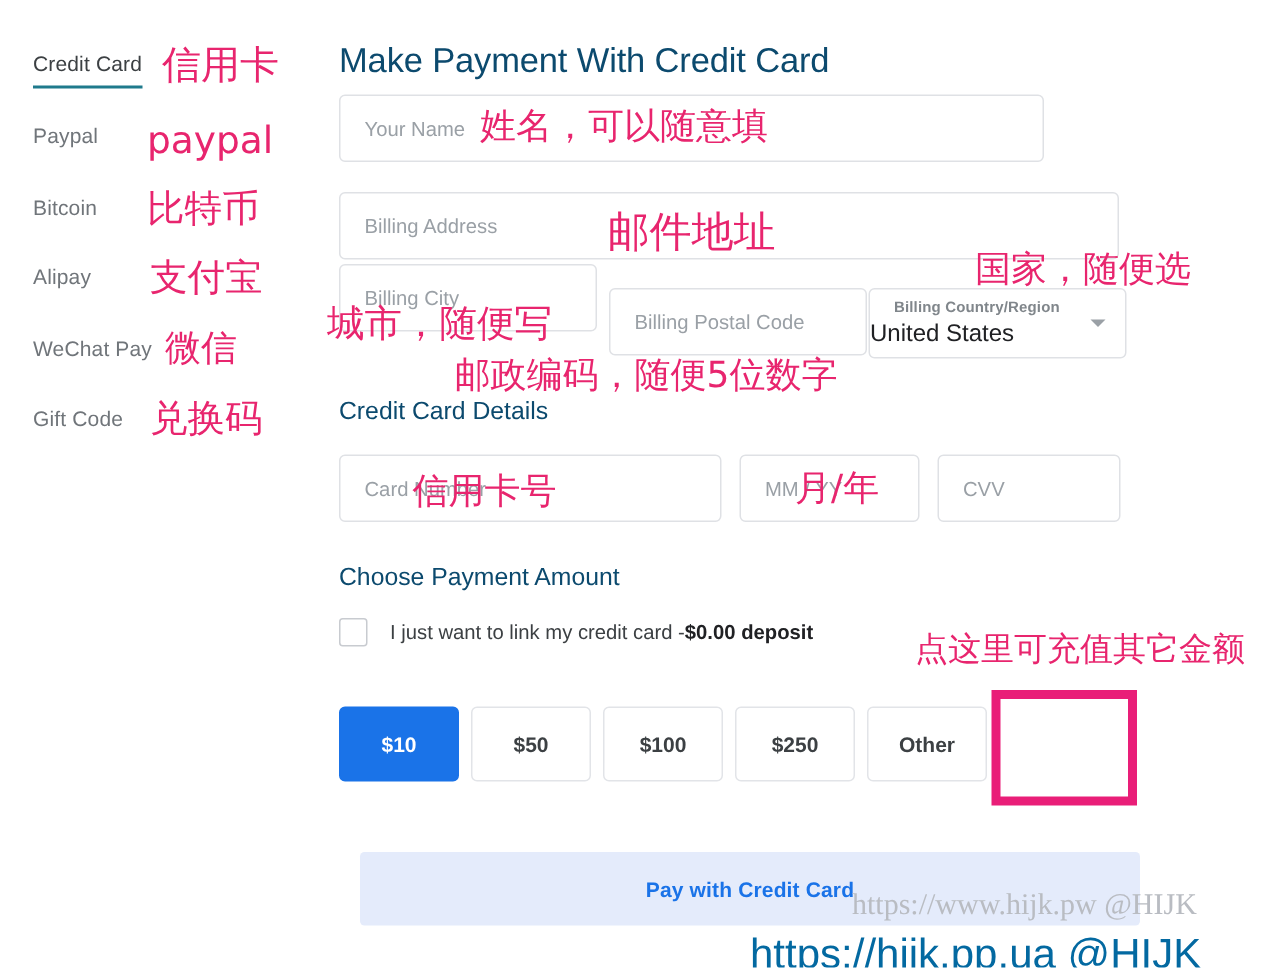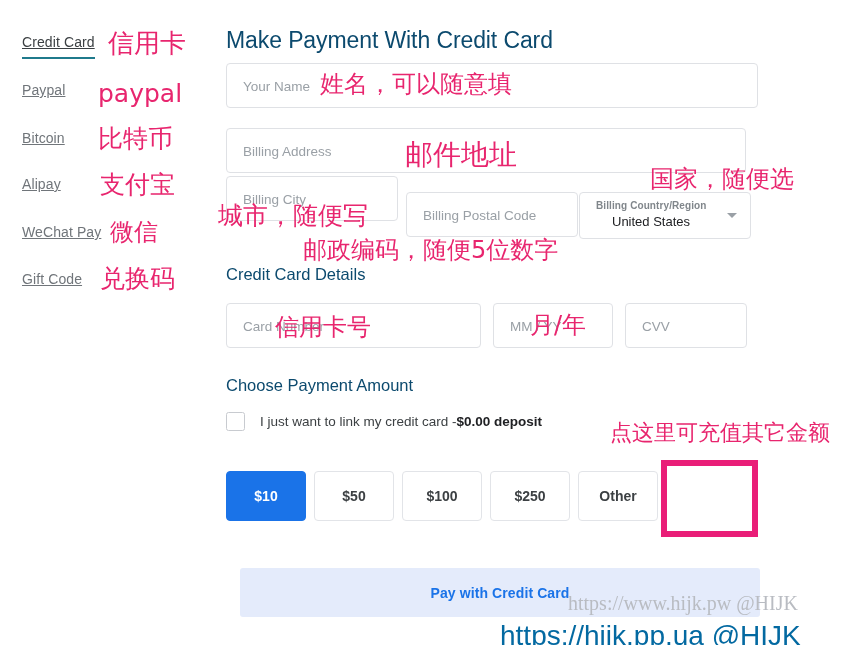--- a/index.html
+++ b/index.html
@@ -25,21 +25,20 @@
     width: 210px;
     height: 645px;
   }
   .tab {
     position: absolute;
     left: 22px;
     font-size: 14px;
     color: #70757a;
     letter-spacing: .1px;
     white-space: nowrap;
-    text-decoration: underline;
   }
   .tab.active {
     color: #3c4043;
     padding-bottom: 7px;
     border-bottom: 2px solid #1f7a8c;
   }
 
   
   #main {
     position: absolute;
@@ -82,21 +81,21 @@
   }
   .field .ph {
     position: absolute;
     left: 16px;
     top: 50%;
     transform: translateY(-50%);
     font-size: 13.5px;
     color: #9aa0a6;
     white-space: nowrap;
   }
-  #f-name      { left: 0;   top: 63px;  width: 532px; }
+  #f-name      { left: 0;   top: 63px;  width: 470px; }
   #f-address   { left: 0;   top: 128px; width: 520px; }
   #f-city      { left: 0;   top: 176px; width: 172px; }
   #f-postal    { left: 180px; top: 192px; width: 172px; }
   #f-country   { left: 353px; top: 192px; width: 172px; height: 47px; }
   #f-cardnum   { left: 0;   top: 303px; width: 255px; }
   #f-exp       { left: 267px; top: 303px; width: 120px; }
   #f-cvv       { left: 399px; top: 303px; width: 122px; }
 
   
   #f-country .label-sm {
@@ -104,23 +103,23 @@
     left: 16px;
     top: 7px;
     font-size: 10px;
     font-weight: bold;
     color: #80868b;
     letter-spacing: .1px;
     white-space: nowrap;
   }
   #f-country .value {
     position: absolute;
-    left: 32px;
+    left: 0;
     top: 21px;
-    font-size: 13px;
+    font-size: 16px;
     color: #202124;
     white-space: nowrap;
   }
   #country-caret {
     position: absolute;
     right: 13px;
     top: 20px;
     width: 0; height: 0;
     border-left: 5px solid transparent;
     border-right: 5px solid transparent;

